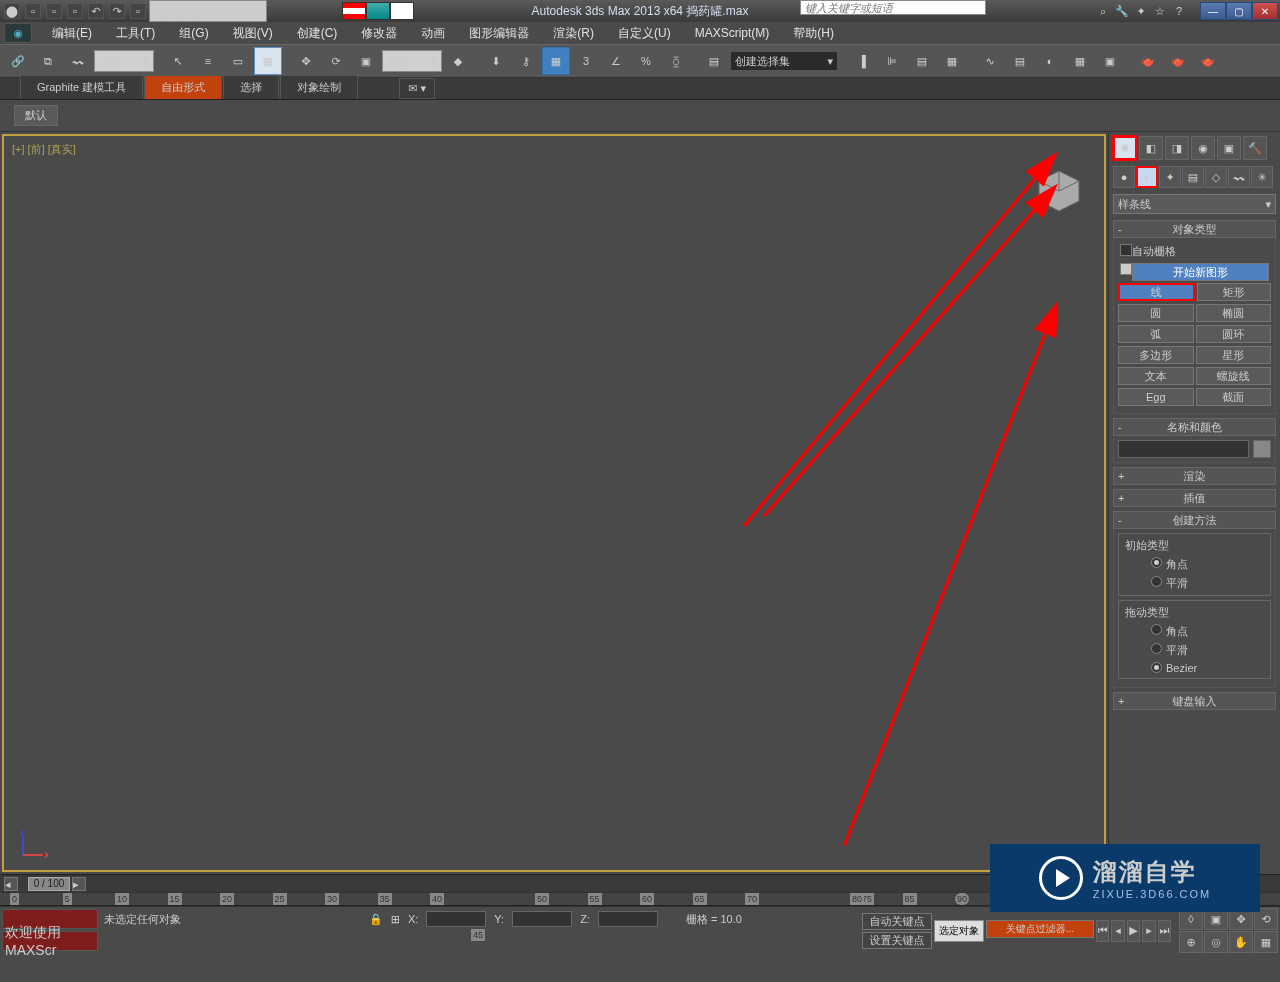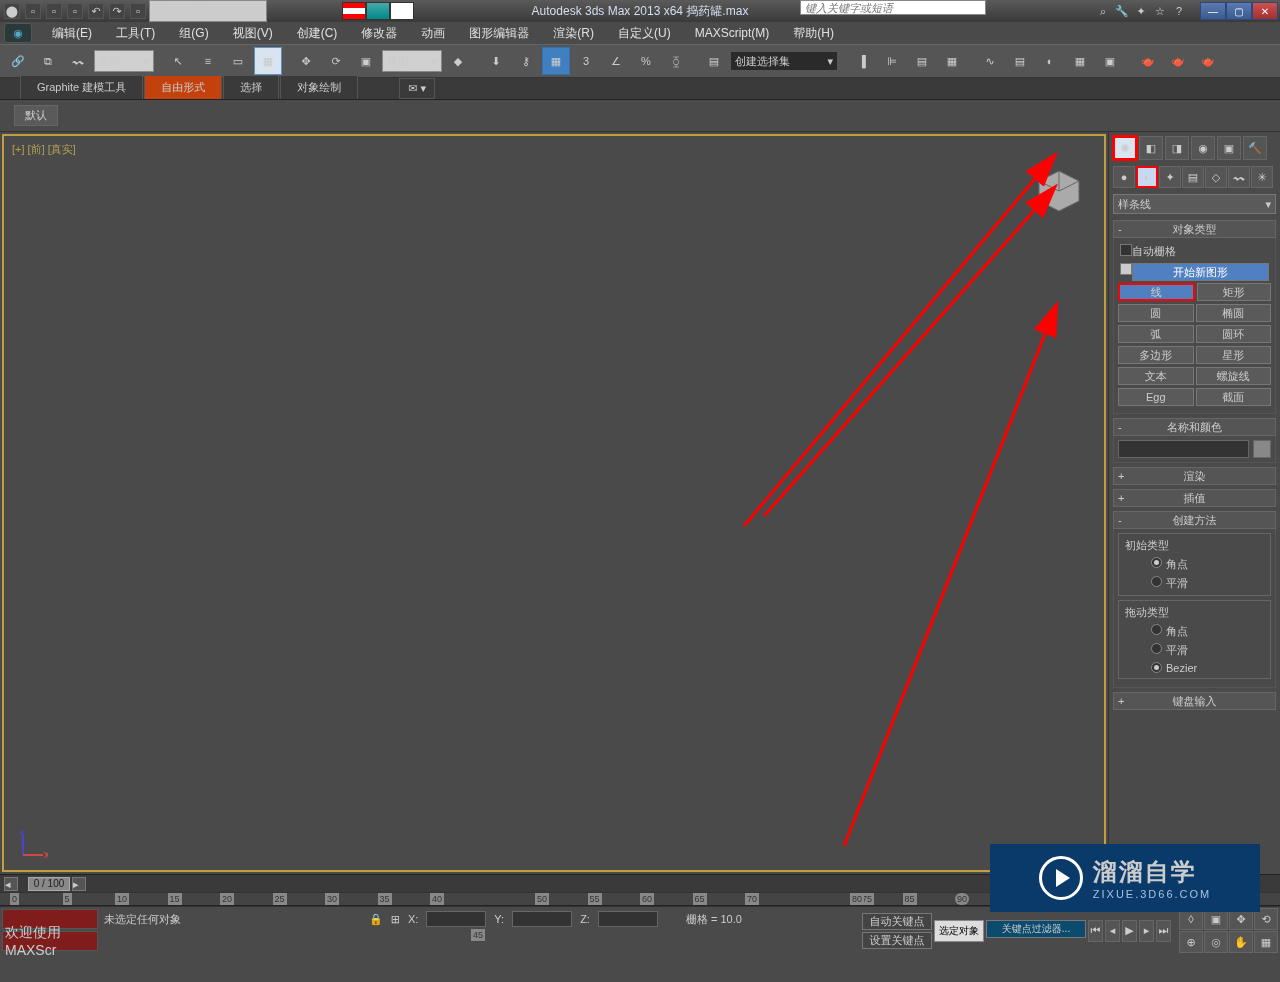--- a/index.html
+++ b/index.html
@@ -418,21 +418,21 @@
       <span class="sm-text" style="margin-left:20px">栅格 = 10.0</span>
     </div>
   </div>
   <div class="status-right">
     <div style="display:flex;flex-direction:column;gap:2px">
       <div class="obj-btn" style="width:70px;background:#444">自动关键点</div>
       <div class="obj-btn" style="width:70px;background:#444">设置关键点</div>
     </div>
     <div style="display:flex;flex-direction:row;gap:2px">
       <div class="tdrop" style="min-width:50px;background:#ddd;color:#000;font-size:10px">选定对象</div>
-      <div class="obj-btn" style="width:100px;background:#0c4a6e;font-size:10px">关键点过滤器...</div>
+      <div class="obj-btn" style="width:108px;background:#c2410c;font-size:10px">关键点过滤器...</div>
     </div>
     <div class="sr-btn">⏮</div>
     <div class="sr-btn">◂</div>
     <div class="sr-btn">▶</div>
     <div class="sr-btn">▸</div>
     <div class="sr-btn">⏭</div>
     <div style="display:flex;flex-direction:column;gap:1px;margin-left:6px">
       <div style="display:flex;gap:1px">
           <div class="sr-btn">◊</div>
           <div class="sr-btn">▣</div>

